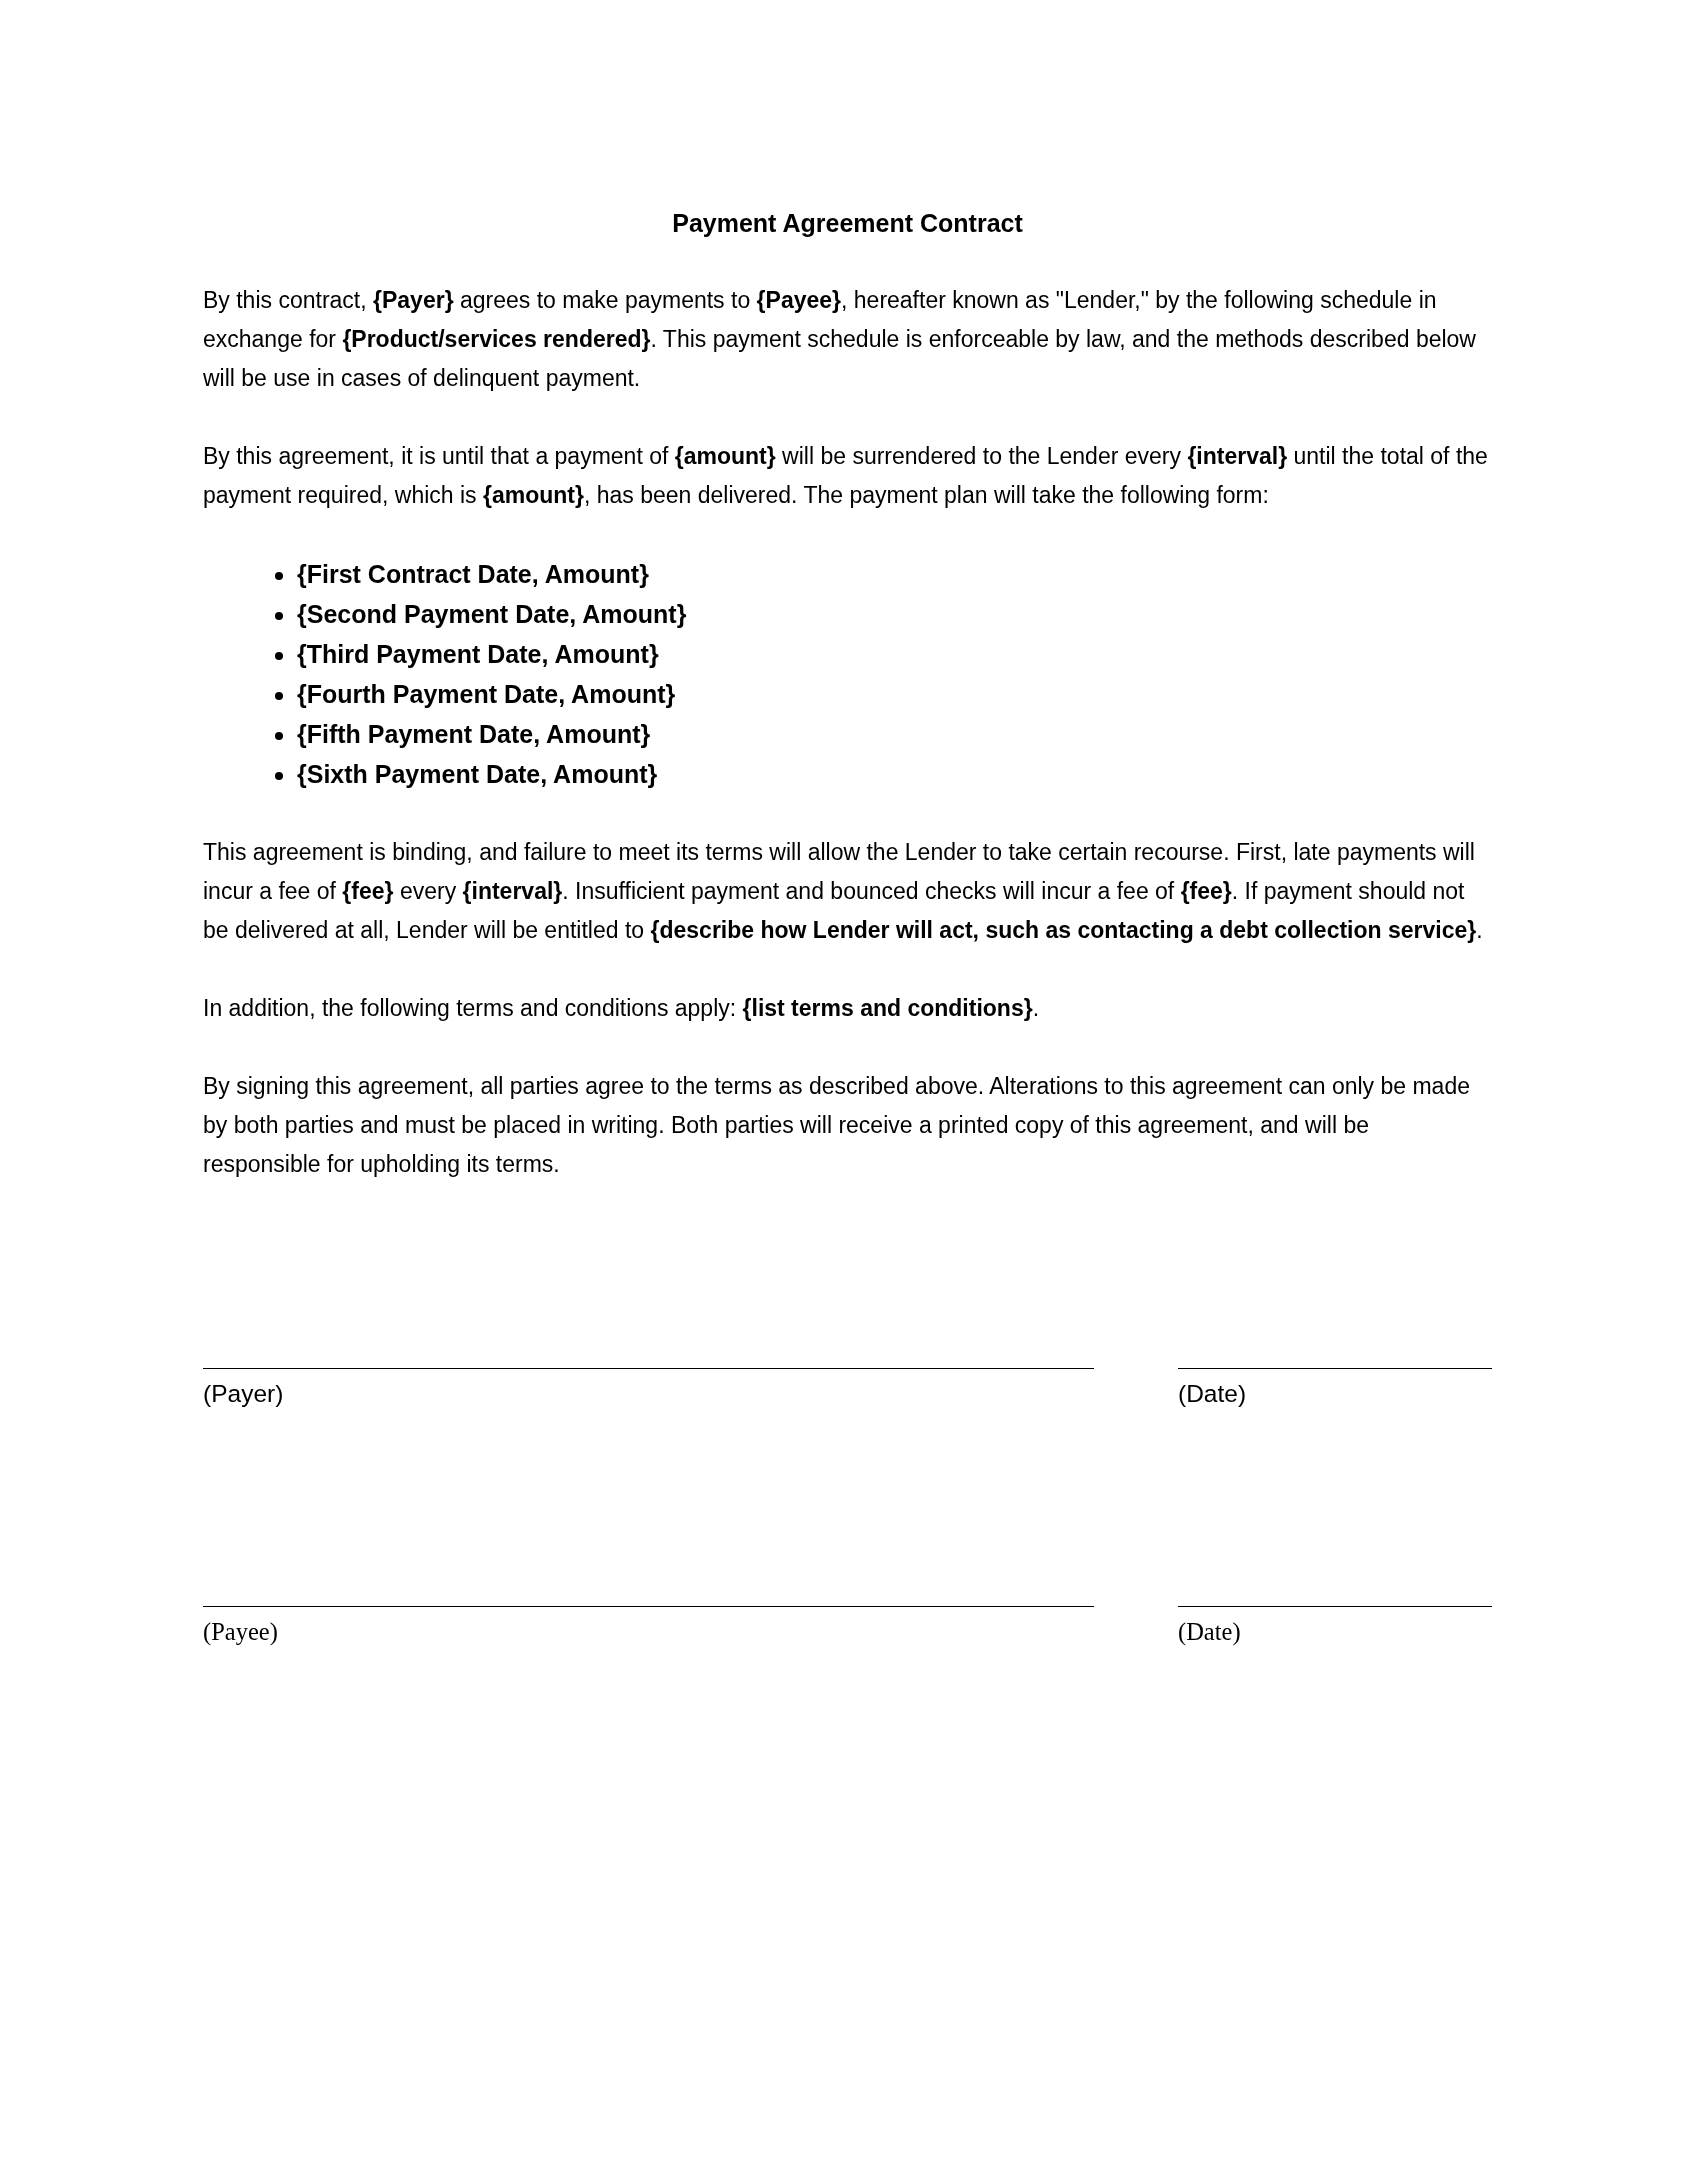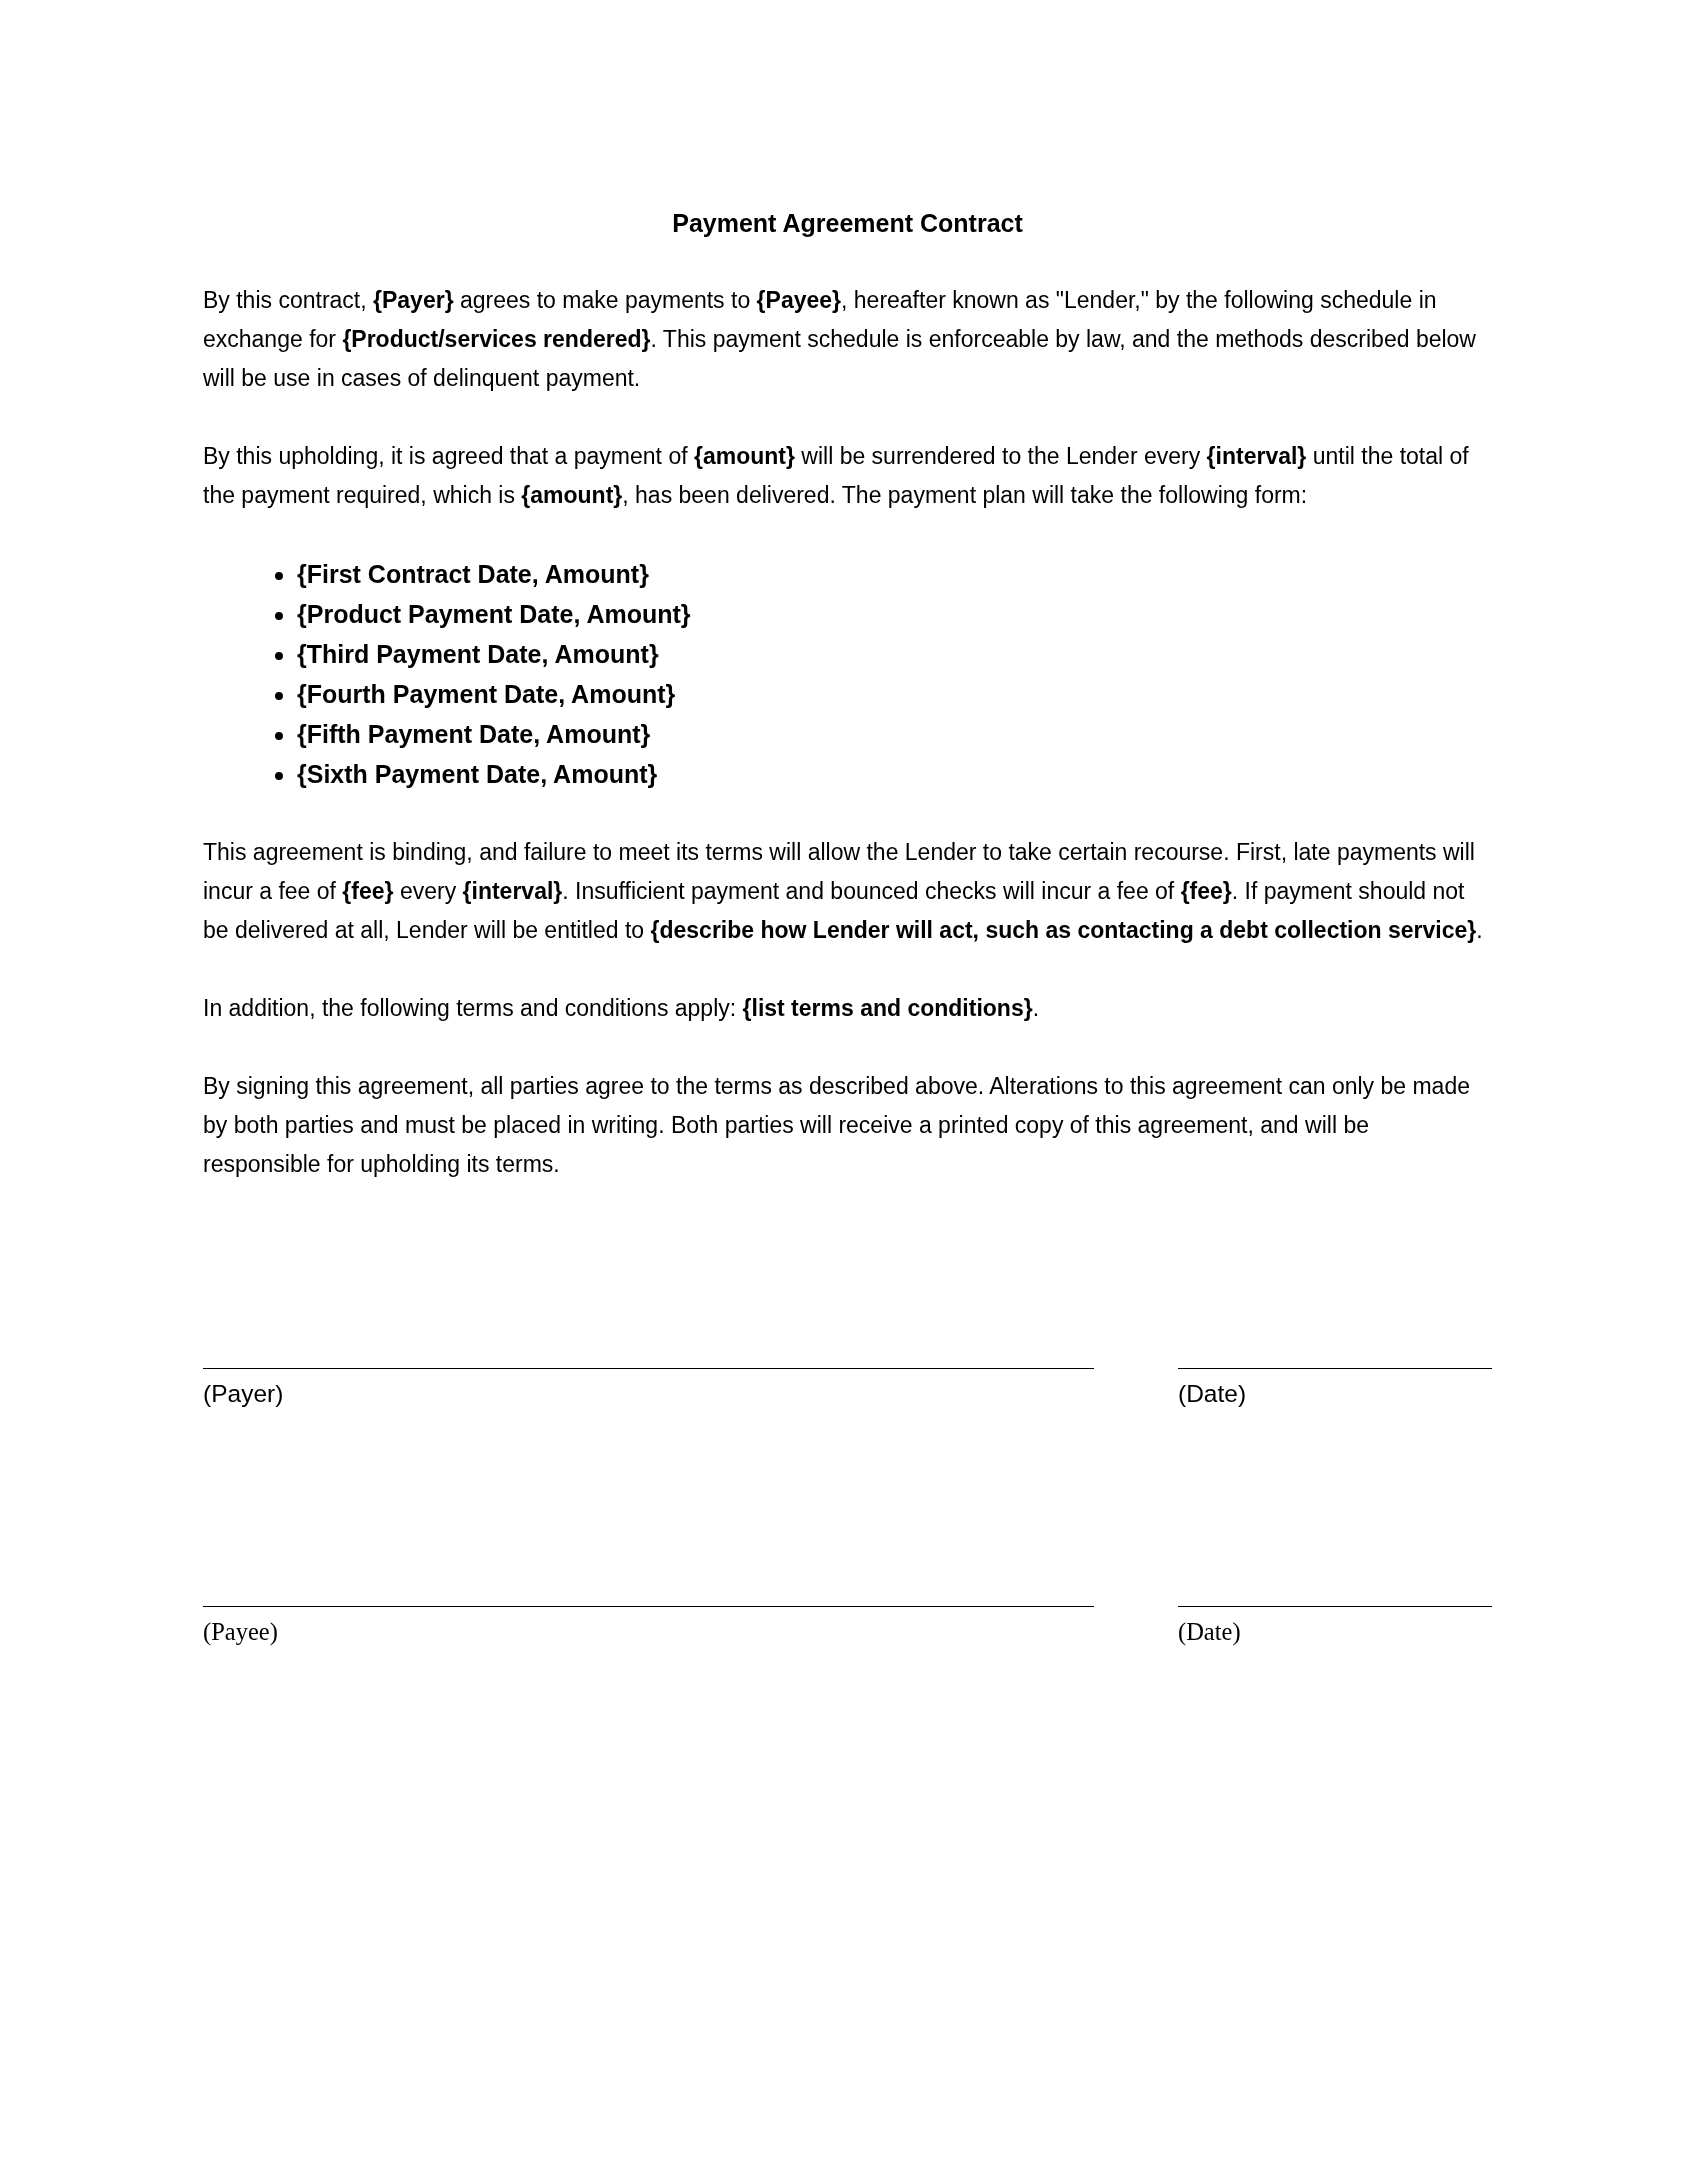--- a/index.html
+++ b/index.html
@@ -61,25 +61,25 @@
 </style>
 </head>
 <body>
 
 <div class="page">
 
   <h1 class="title">Payment Agreement Contract</h1>
 
   <p class="para"><span>By this contract, </span><strong>{Payer}</strong><span> agrees to make payments to </span><strong>{Payee}</strong><span>, hereafter known as "Lender," by the following schedule in exchange for </span><strong>{Product/services rendered}</strong><span>. This payment schedule is enforceable by law, and the methods described below will be use in cases of delinquent payment.</span></p>
 
-  <p class="para"><span>By this upholding, it is agreed that a payment of </span><strong>{amount}</strong><span> will be surrendered to the Lender every </span><strong>{interval}</strong><span> until the total of the payment required, which is </span><strong>{amount}</strong><span>, has been delivered. The payment plan will take the following form:</span></p>
+  <p class="para"><span>By this agreement, it is until that a payment of </span><strong>{amount}</strong><span> will be surrendered to the Lender every </span><strong>{interval}</strong><span> until the total of the payment required, which is </span><strong>{amount}</strong><span>, has been delivered. The payment plan will take the following form:</span></p>
 
   <ul class="payment-list">
       <li>{First Contract Date, Amount}</li>
-      <li>{Product Payment Date, Amount}</li>
+      <li>{Second Payment Date, Amount}</li>
       <li>{Third Payment Date, Amount}</li>
       <li>{Fourth Payment Date, Amount}</li>
       <li>{Fifth Payment Date, Amount}</li>
       <li>{Sixth Payment Date, Amount}</li>
     </ul>
 
 
   <p class="para"><span>This agreement is binding, and failure to meet its terms will allow the Lender to take certain recourse. First, late payments will incur a fee of </span><strong>{fee}</strong><span> every </span><strong>{interval}</strong><span>. Insufficient payment and bounced checks will incur a fee of </span><strong>{fee}</strong><span>. If payment should not be delivered at all, Lender will be entitled to </span><strong>{describe how Lender will act, such as contacting a debt collection service}</strong><span>.</span></p>
 
   <p class="para"><span>In addition, the following terms and conditions apply: </span><strong>{list terms and conditions}</strong><span>.</span></p>

